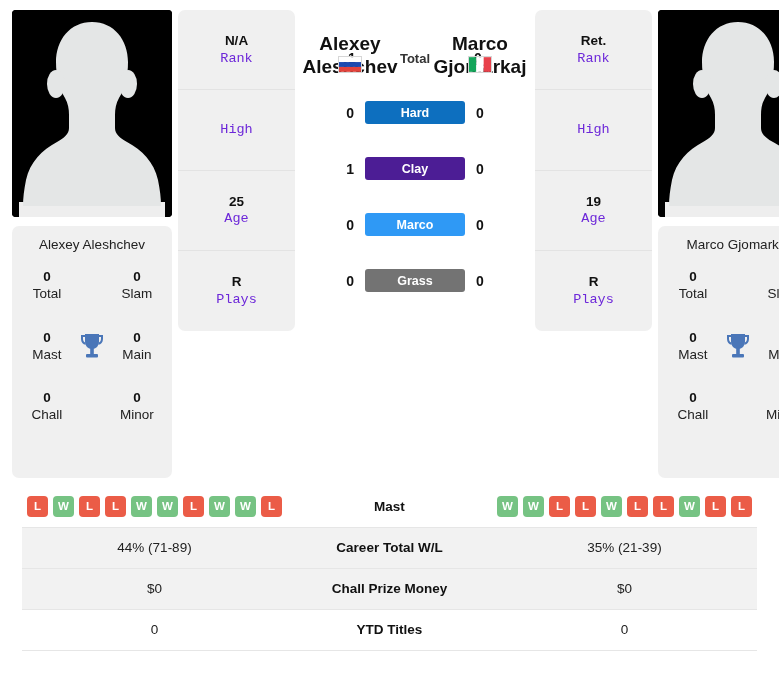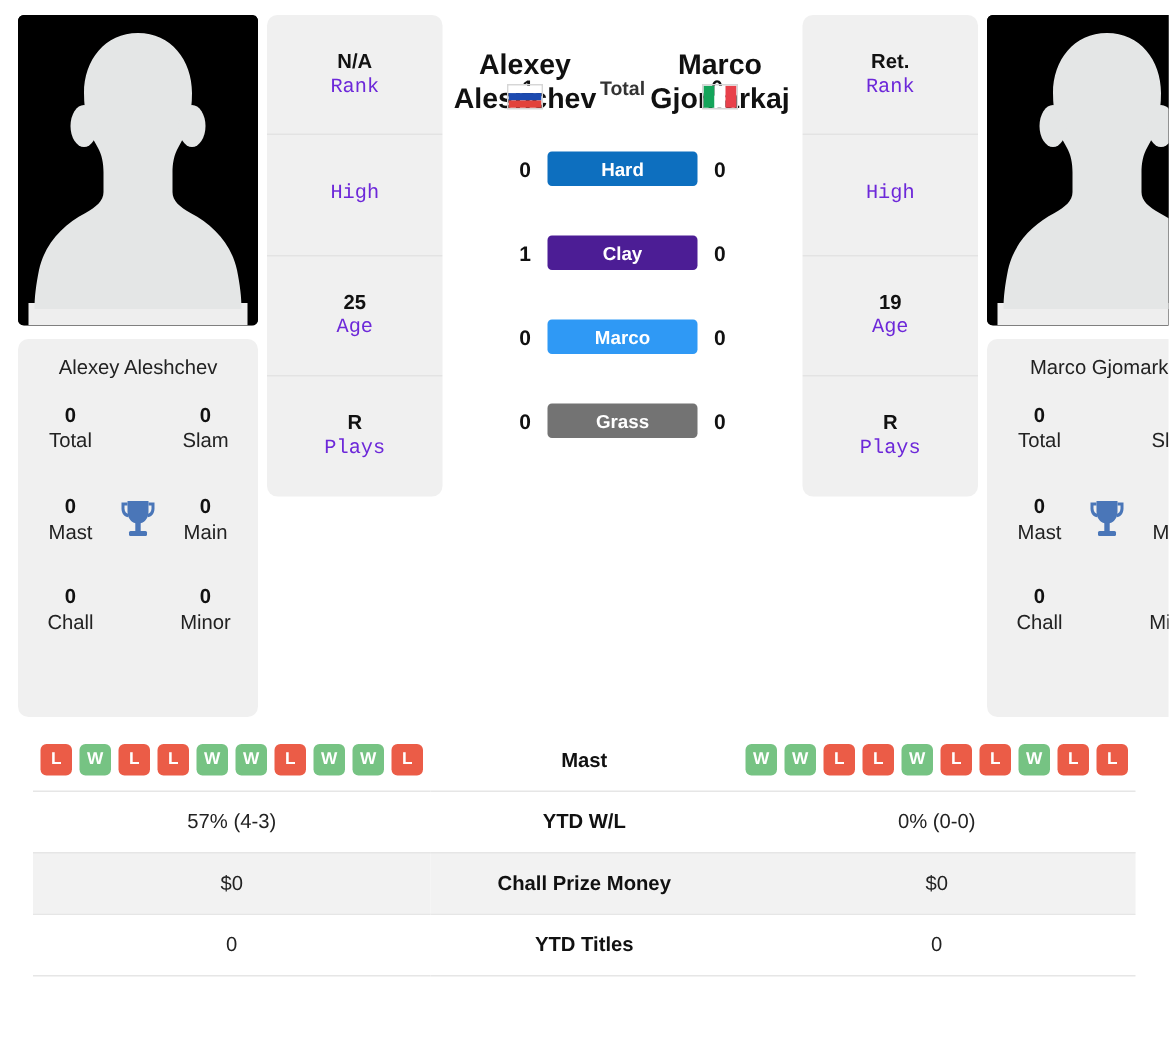--- a/index.html
+++ b/index.html
@@ -448,24 +448,24 @@
               <div class="fb L" style="background: rgb(235, 92, 71);">L</div>
               <div class="fb W" style="background: rgb(118, 195, 131);">W</div>
               <div class="fb L" style="background: rgb(235, 92, 71);">L</div>
               <div class="fb L" style="background: rgb(235, 92, 71);">L</div>
               <div class="fb W" style="background: rgb(118, 195, 131);">W</div>
               <div class="fb L" style="background: rgb(235, 92, 71);">L</div>
               <div class="fb L" style="background: rgb(235, 92, 71);">L</div>
             </div>
         </td>
       </tr>
-      <tr>
-        <td class="side">57% (4-3)</td>
-        <td class="mid">YTD W/L</td>
-        <td class="side">0% (0-0)</td>
+      <tr class="shade">
+        <td class="side">44% (71-89)</td>
+        <td class="mid">Career Total W/L</td>
+        <td class="side">35% (21-39)</td>
       </tr>
       <tr class="shade">
         <td class="side">$0</td>
         <td class="mid">Chall Prize Money</td>
         <td class="side">$0</td>
       </tr>
       <tr>
         <td class="side">0</td>
         <td class="mid">YTD Titles</td>
         <td class="side">0</td>

